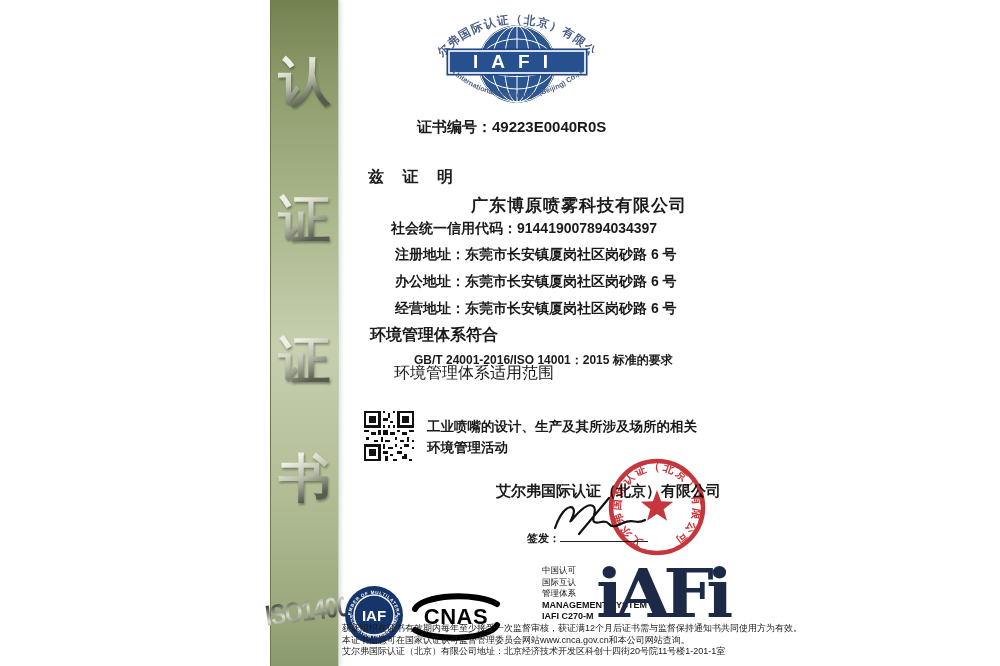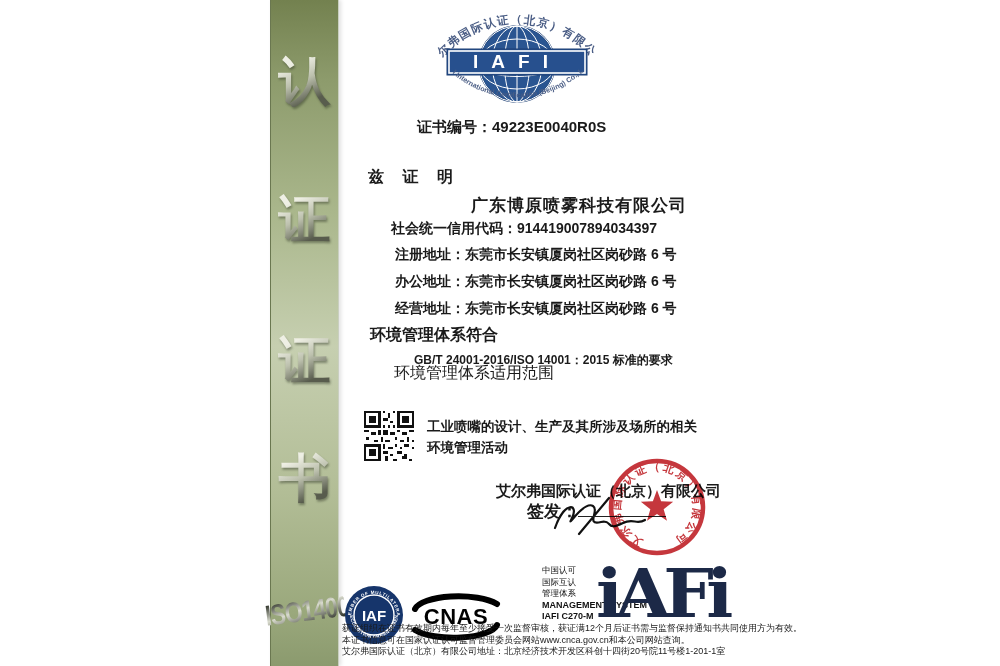--- a/index.html
+++ b/index.html
@@ -35,21 +35,21 @@
   .addr1{left:395px;top:246px;font-size:14px;font-weight:600;}
   .addr2{left:395px;top:273px;font-size:14px;font-weight:600;}
   .addr3{left:395px;top:300px;font-size:14px;font-weight:600;}
   .h-conform{left:370px;top:325px;font-size:16px;font-weight:700;}
   .standard{left:414px;top:352px;font-size:12px;font-weight:600;}
   .h-scope{left:370px;top:363px;font-size:16px;font-weight:400;margin-left:24px;}
   .scope-text{left:427px;top:416px;width:280px;font-size:13.5px;font-weight:600;
     line-height:21px;white-space:normal;}
   .dates{left:344px;top:477px;font-size:14px;font-weight:600;line-height:19.5px;}
   .issuer{left:496px;top:482px;font-size:15px;font-weight:700;}
-  .sign-row{left:527px;top:500px;font-size:17px;font-weight:700;}
+  .sign-row{left:527px;top:527px;font-size:11px;font-weight:700;}
   .sign-line{display:inline-block;width:88px;border-bottom:1.5px solid #222;height:14px;}
 
   .accred-block{left:506px;top:565px;font-size:8.5px;line-height:11.5px;color:#111;margin-left:36px;}
   .accred-block .en{font-weight:700;font-size:9px;}
   .iafi-mark{left:596px;top:560px;font-family:"DejaVu Serif","Liberation Serif",serif;
     font-size:66px;font-weight:700;letter-spacing:-7px;color:#1c2947;
     transform:scale(1.08,1.02);transform-origin:left top;line-height:1;}
   .footer{left:342px;top:623px;font-size:9px;line-height:11.5px;color:#1a1a1a;
     white-space:normal;width:620px;}
 

